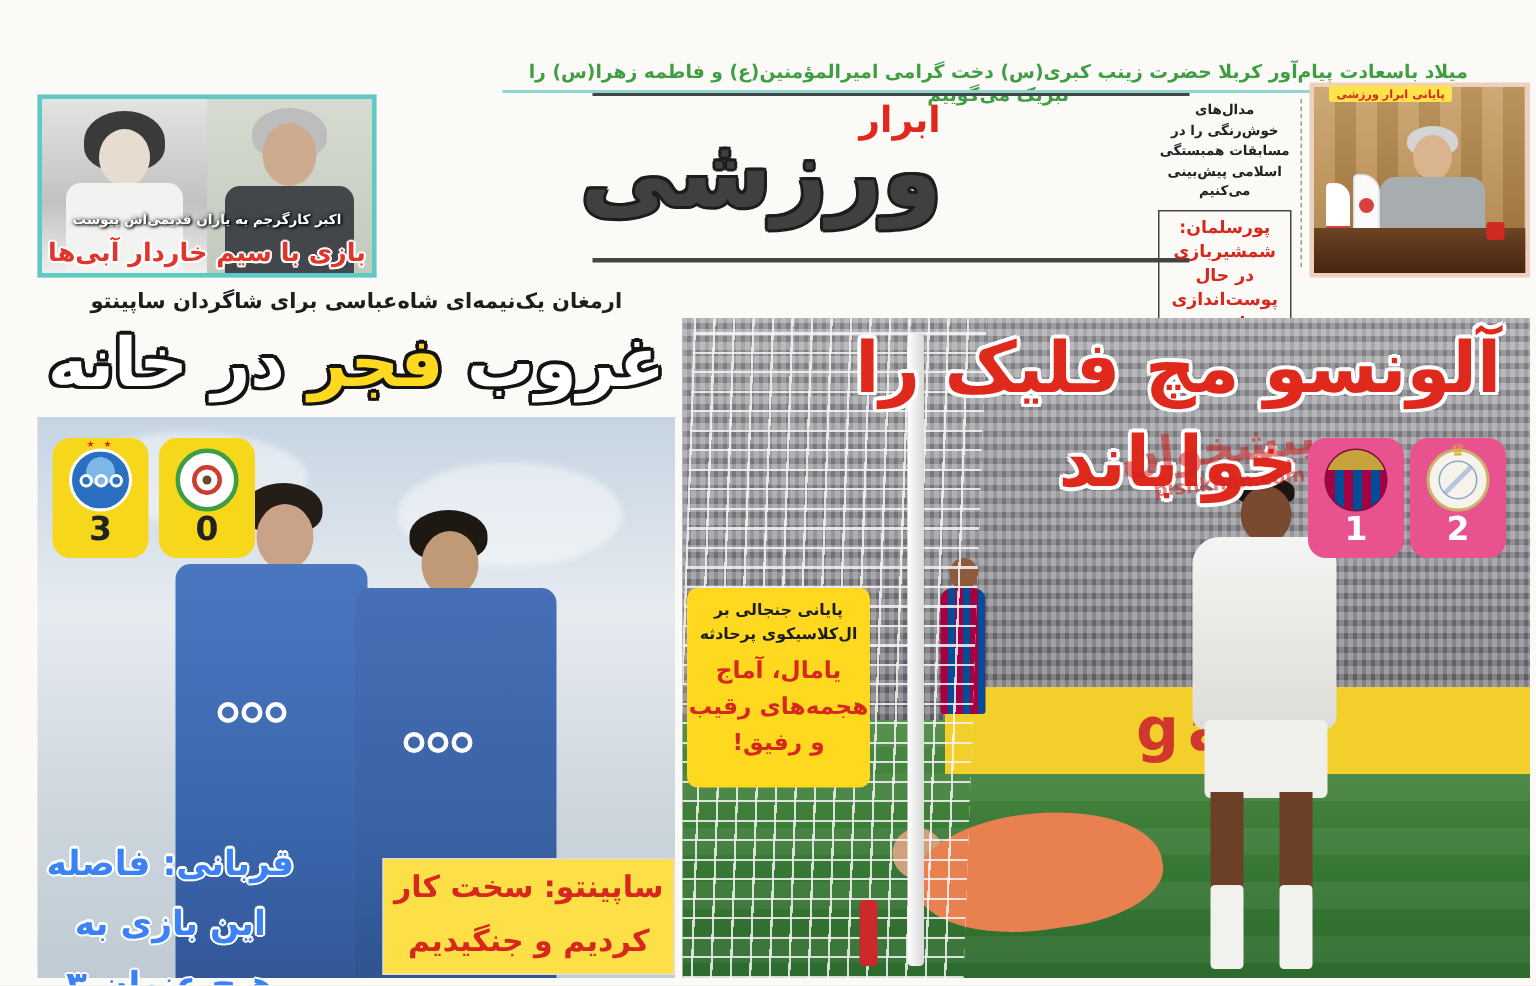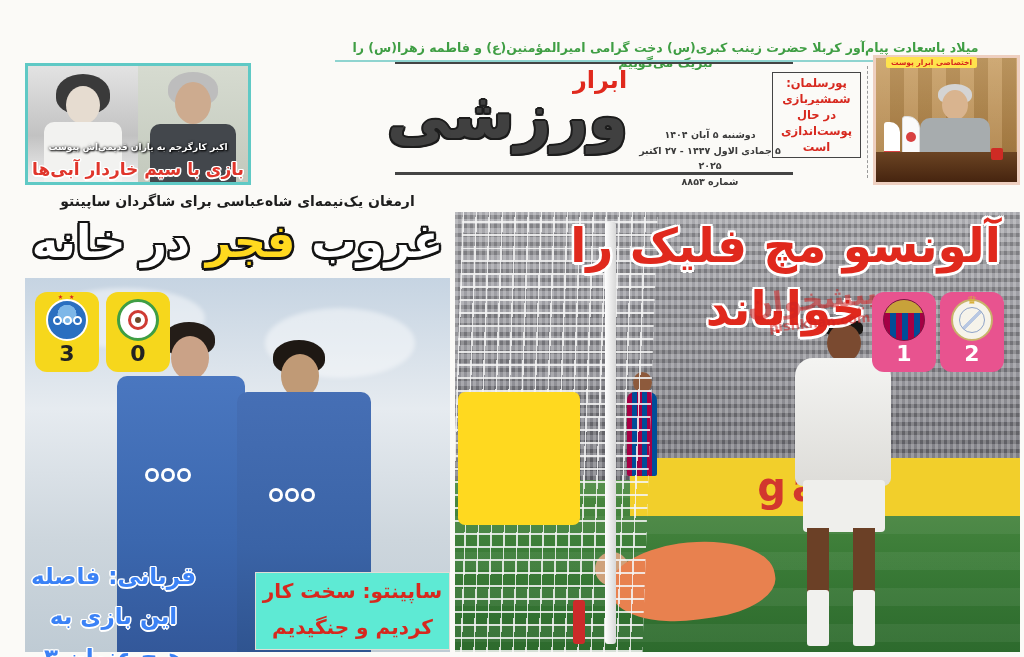--- a/index.html
+++ b/index.html
@@ -81,21 +81,21 @@
   .bar{border-radius:6px 6px 14px 14px;border:1.5px solid #7a1240;background:
      linear-gradient(180deg,#c8a23a 0 13px,transparent 13px),
      repeating-linear-gradient(90deg,#a50044 0 6px,#004d98 6px 12px);}
   .rma{background:#f6f3ea;border:2px solid #c9b26a;}
   .rma s{position:absolute;top:-7px;left:0;right:0;color:#d9b13b;font-size:11px;text-decoration:none;text-align:center;}
   .rma i{position:absolute;inset:6px;border:1.5px solid #8fa3c8;border-radius:50%;display:block;background:linear-gradient(135deg,transparent 45%,#b9c8e2 45% 55%,transparent 55%);}
   
   .quote{top:556px;left:26px;width:175px;text-align:center;font-size:23px;font-weight:900;color:#3b82f6;line-height:1.75;z-index:7;
     text-shadow:1.5px 0 0 #fff,-1.5px 0 0 #fff,0 1.5px 0 #fff,0 -1.5px 0 #fff,1px 1px 0 #fff,-1px -1px 0 #fff,1px -1px 0 #fff,-1px 1px 0 #fff;}
   .sub-kicker{top:552px;left:253px;width:197px;background:rgba(18,28,58,.88);color:#ffd91f;font-size:11px;font-weight:bold;text-align:center;padding:2px 0;z-index:7;}
-  .sub-hl{top:572px;left:255px;width:195px;height:78px;background:#5eead4;border:1px solid #e0ded6;color:#d7281e;font-size:20px;font-weight:900;text-align:center;line-height:1.8;z-index:7;}
+  .sub-hl{top:572px;left:255px;width:195px;height:78px;background:#fde047;border:1px solid #e0ded6;color:#d7281e;font-size:20px;font-weight:900;text-align:center;line-height:1.8;z-index:7;}
   
   .photo-right{top:212px;left:455px;width:565px;height:440px;overflow:hidden;background:#8a8a90;}
   .crowd{position:absolute;top:0;left:0;right:0;height:268px;background:
      repeating-linear-gradient(90deg,rgba(255,255,255,.22) 0 3px,rgba(0,0,0,0) 3px 6px),
      repeating-linear-gradient(0deg,rgba(0,0,0,.20) 0 4px,rgba(255,255,255,.07) 4px 9px),
      linear-gradient(180deg,#a3a3a8 0%,#8e8e94 55%,#6f6f76 100%);}
   .pitch{position:absolute;top:268px;left:0;right:0;bottom:0;background:
      repeating-linear-gradient(180deg,rgba(255,255,255,.06) 0 18px,transparent 18px 36px),
      linear-gradient(180deg,#4c8a42 0%,#397a36 50%,#2d6a2d 100%);}
   .adboard{position:absolute;top:246px;left:175px;right:0;height:58px;background:#f2cf2b;color:#d2372e;font-weight:900;font-size:40px;line-height:58px;letter-spacing:6px;text-align:center;direction:ltr;overflow:hidden;}
@@ -146,41 +146,37 @@
     <div class="obit-cap-big">بازی با سیم خاردار آبی‌ها</div>
   </div>
 
 
   <div class="abs rule mast-rule-t"></div>
   <div class="abs logo-top">ابرار</div>
   <div class="abs logo-main">ورزشی</div>
   <div class="abs rule mast-rule-b"></div>
 
 
-  <div class="abs dateblock">
-    <div>دوشنبه ۵ آبان ۱۴۰۴</div>
-    <div>۵ جمادی الاول ۱۴۴۷ - ۲۷ اکتبر ۲۰۲۵</div>
-    <div>شماره ۸۸۵۳</div>
-  </div>
 
   <div class="abs fencing">
+    <div class="lede">مدال‌های خوش‌رنگی را در مسابقات همبستگی اسلامی پیش‌بینی می‌کنیم</div>
     <div class="hl">پورسلمان: شمشیربازی در حال پوست‌اندازی است</div>
   </div>
 
   <div class="abs office">
     <span class="hair" style="top:26px;left:62px;width:34px;height:20px;background:#d4d4d4;"></span>
     <span class="head" style="top:32px;left:66px;width:26px;height:30px;background:#d9b48f;"></span>
     <span class="torso" style="top:60px;left:44px;width:70px;height:44px;background:#a7acae;"></span>
     <span class="abs" style="position:absolute;top:64px;left:8px;width:16px;height:48px;background:linear-gradient(180deg,#fff 60%,#d84040 60%);border-radius:3px 10px 3px 3px;"></span>
     <span class="abs" style="position:absolute;top:58px;left:26px;width:18px;height:54px;background:#fafafa;border:1px solid #ddd;border-radius:3px 12px 3px 3px;"></span>
     <span class="abs" style="position:absolute;top:60px;left:30px;width:10px;height:10px;background:#d84040;border-radius:50%;margin-top:14px;"></span>
     <div class="desk"></div>
     <span class="abs" style="position:absolute;bottom:22px;right:14px;width:12px;height:12px;background:#cf2b24;border-radius:2px;"></span>
   </div>
-  <div class="abs excl">اختصاصی ابرار پوست</div>
+  <div class="abs excl">پایانی ابرار ورزشی</div>
 
   <div class="abs kicker-left">ارمغان یک‌نیمه‌ای شاه‌عباسی برای شاگردان ساپینتو</div>
   <div class="abs hl-left"><span class="w ol-dark">غروب</span> <span class="y ol-dark">فجر</span> <span class="w ol-dark">در خانه</span></div>
 
   <div class="abs photo-left">
     <span class="haze" style="top:10px;left:20px;width:160px;height:60px;"></span>
     <span class="haze" style="top:30px;left:240px;width:150px;height:70px;"></span>
 
     <span class="hair" style="top:44px;left:138px;width:52px;height:34px;background:#241d18;"></span>
     <span class="head" style="top:58px;left:146px;width:38px;height:44px;background:#caa287;"></span>
@@ -257,15 +253,17 @@
       </div>
     <div class="num">2</div>
   </div>
 
   <div class="abs wm">
     <div class="t">پیشخوان</div>
     <div class="u">pishkhan.com</div>
   </div>
 
   <div class="abs sidebox">
+    <div class="k">پایانی جنجالی بر ال‌کلاسیکوی پرحادثه</div>
+    <div class="h">یامال، آماج هجمه‌های رقیب و رفیق!</div>
   </div>
 
 </div>
 
 </body></html>

